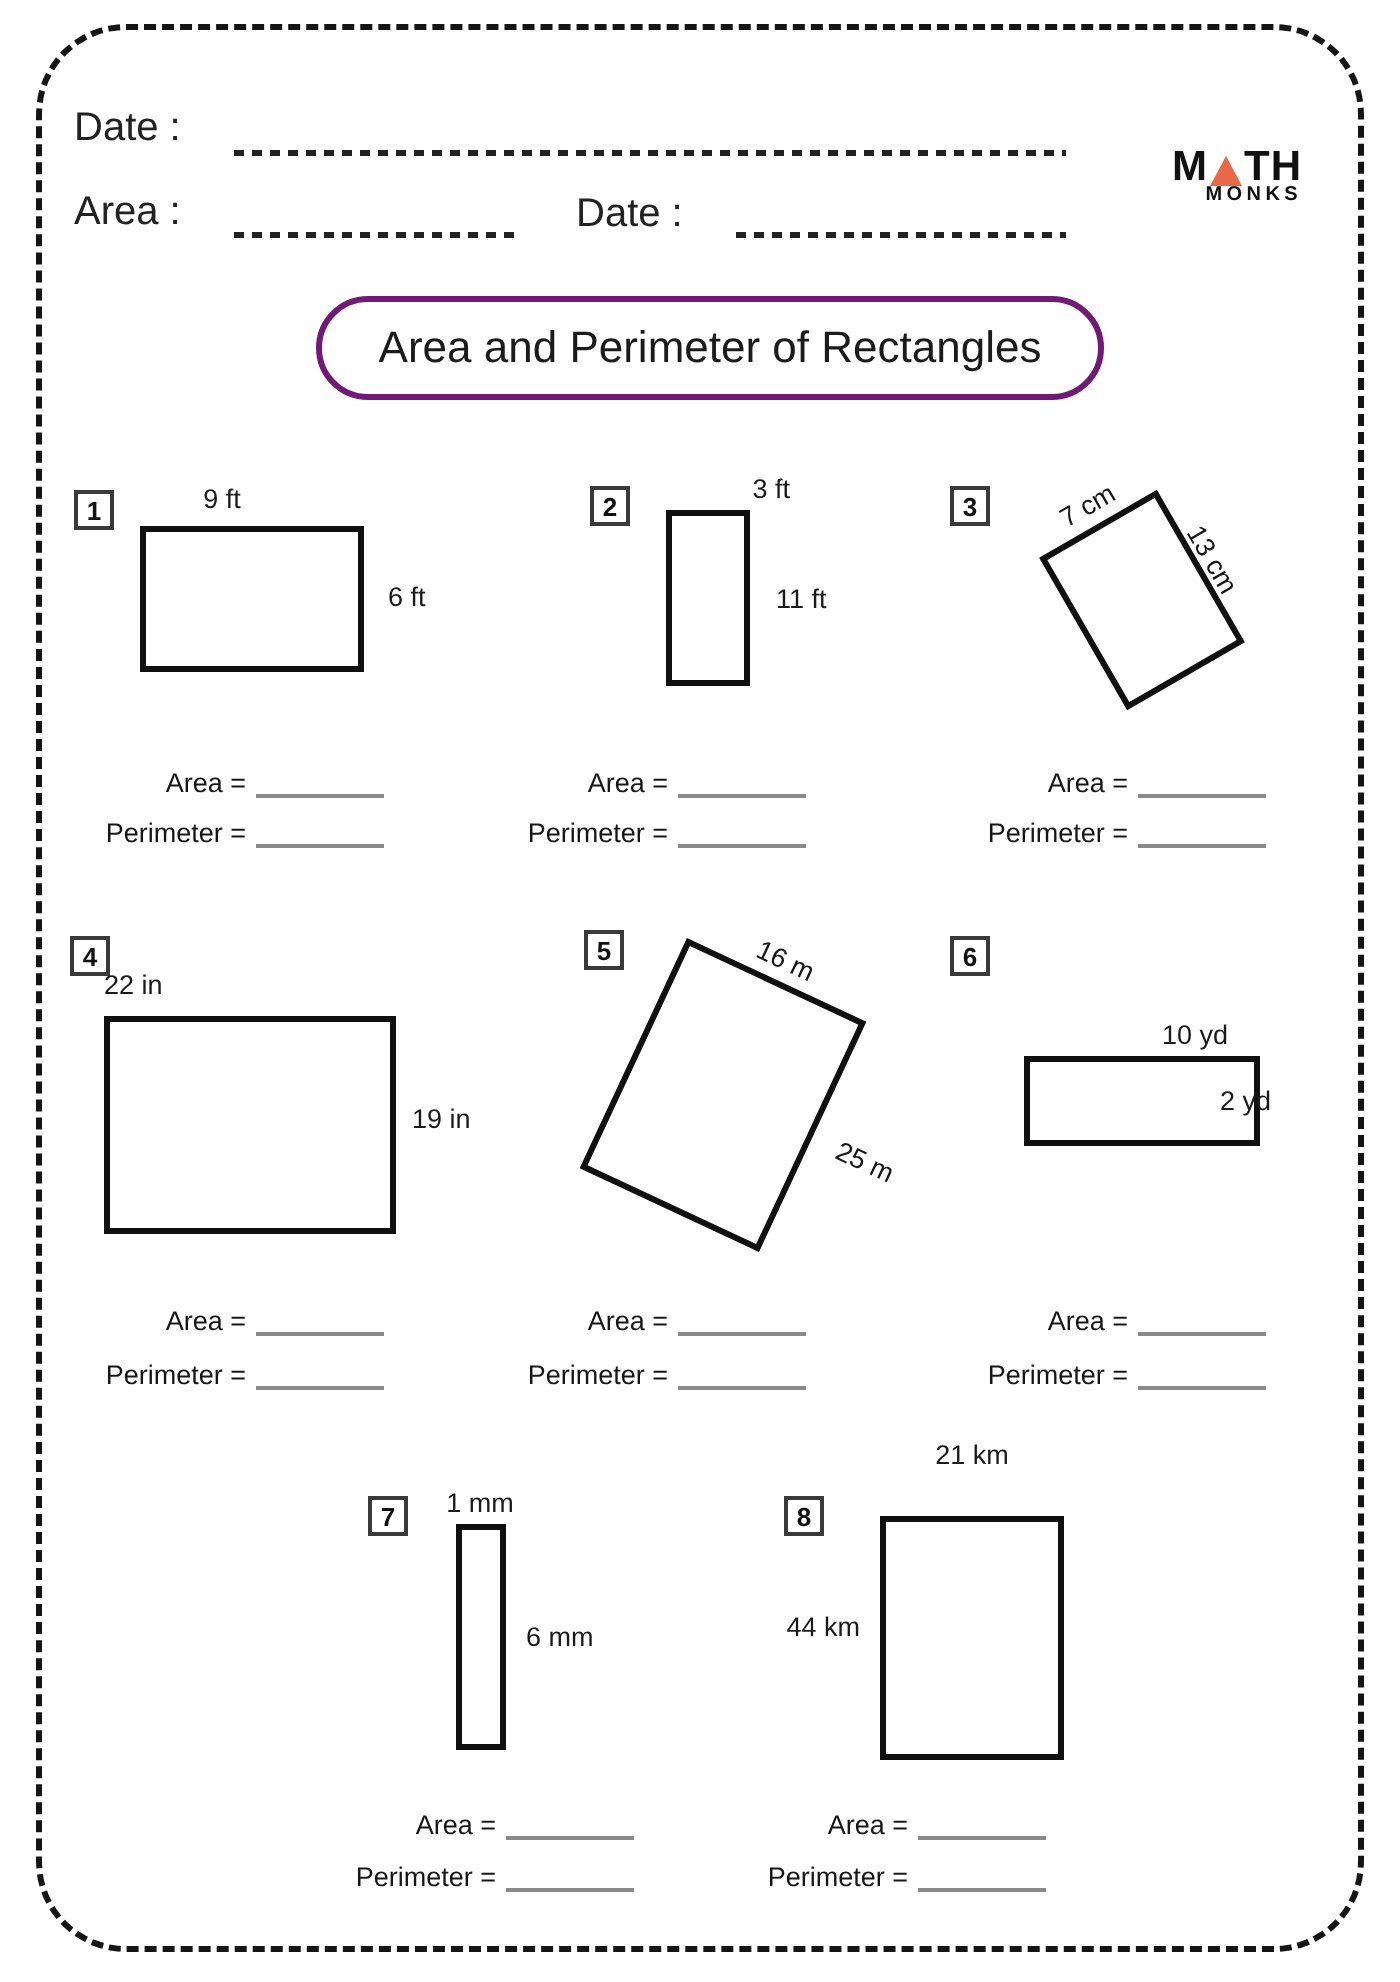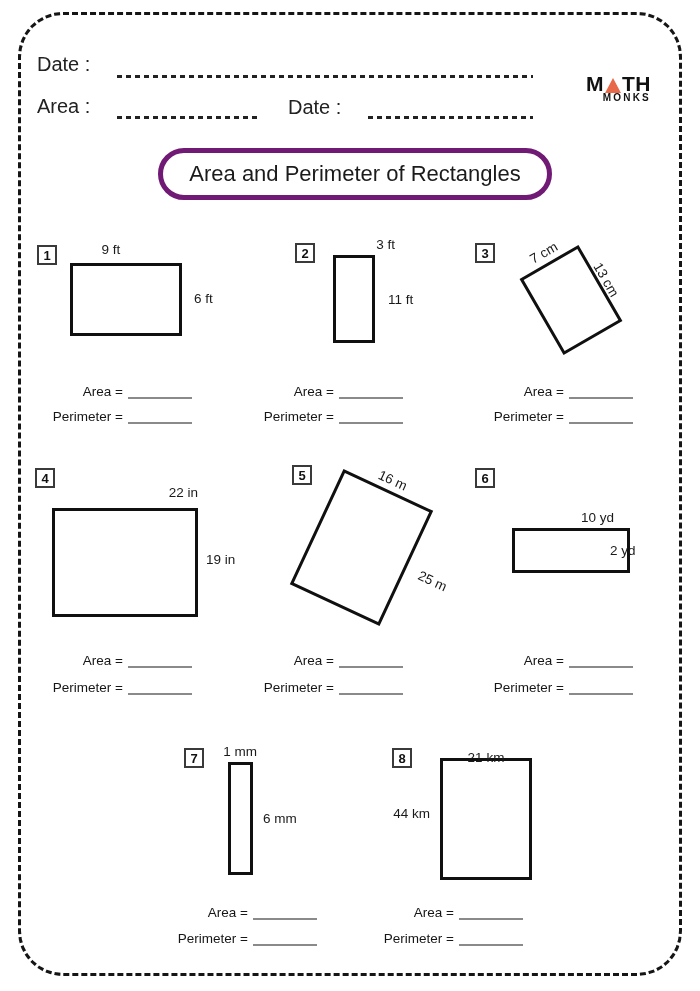--- a/index.html
+++ b/index.html
@@ -16,21 +16,21 @@
 
   .logo { position:absolute; left:573px; top:74px; width:78px; }
   .logo-main { display:flex; align-items:flex-end; justify-content:flex-end;
                font-size:21px; font-weight:bold; letter-spacing:.5px; line-height:20px; color:#111; }
   .logo-tri { width:0; height:0; border-left:8px solid transparent; border-right:8px solid transparent;
               border-bottom:15px solid #e8694a; margin:0 1px 1px 1px; display:inline-block; }
   .logo-sub { font-size:10px; font-weight:bold; letter-spacing:2.2px; text-align:right;
               margin-top:-2px; color:#111; }
 
   .title-pill { position:absolute; left:158px; top:148px; width:394px; height:52px;
-                border:5px solid #701a75; border-radius:28px; display:flex;
+                border:3px solid #701a75; border-radius:28px; display:flex;
                 align-items:center; justify-content:center; font-size:22px; color:#1b1b1b; }
 
   
   .numbox { position:absolute; width:20px; height:20px; border:2px solid #3a3a3a;
             font-size:13px; font-weight:bold; display:flex; align-items:center;
             justify-content:center; color:#111; background:#fff; }
   .rect  { position:absolute; border:3px solid #101010; background:#fff; }
   .dim   { position:absolute; font-size:13.5px; color:#1a1a1a; white-space:nowrap; }
 
   .rgroup { position:absolute; border:3px solid #101010; background:#fff; }
@@ -106,21 +106,21 @@
   <span>Area =</span>
   <span class="blank"></span>
 </div>
 <div class="ans" style="top:409px; right:67px">
   <span>Perimeter =</span>
   <span class="blank"></span>
 </div>
 
 <div class="numbox" style="left:35px; top:468px">4</div>
 <div class="rect" style="left:52px; top:508px; width:146px; height:109px"></div>
-<div class="dim" style="left:52px; top:485px; width:146px; text-align:right">22 in</div>
+<div class="dim" style="left:52px; top:485px; width:146px; text-align:left">22 in</div>
 <div class="dim" style="left:206px; top:552px">19 in</div>
 <div class="ans" style="top:653px; right:508px">
   <span>Area =</span>
   <span class="blank"></span>
 </div>
 <div class="ans" style="top:680px; right:508px">
   <span>Perimeter =</span>
   <span class="blank"></span>
 </div>
 
@@ -159,21 +159,21 @@
   <span>Area =</span>
   <span class="blank"></span>
 </div>
 <div class="ans" style="top:931px; right:383px">
   <span>Perimeter =</span>
   <span class="blank"></span>
 </div>
 
 <div class="numbox" style="left:392px; top:748px">8</div>
 <div class="rect" style="left:440px; top:758px; width:92px; height:122px"></div>
-<div class="dim" style="left:440px; top:750px; width:92px; text-align:center">21 km</div>
+<div class="dim" style="left:440px; top:720px; width:92px; text-align:center">21 km</div>
 <div class="dim" style="left:370px; top:806px; width:60px; text-align:right">44 km</div>
 <div class="ans" style="top:905px; right:177px">
   <span>Area =</span>
   <span class="blank"></span>
 </div>
 <div class="ans" style="top:931px; right:177px">
   <span>Perimeter =</span>
   <span class="blank"></span>
 </div>
 

